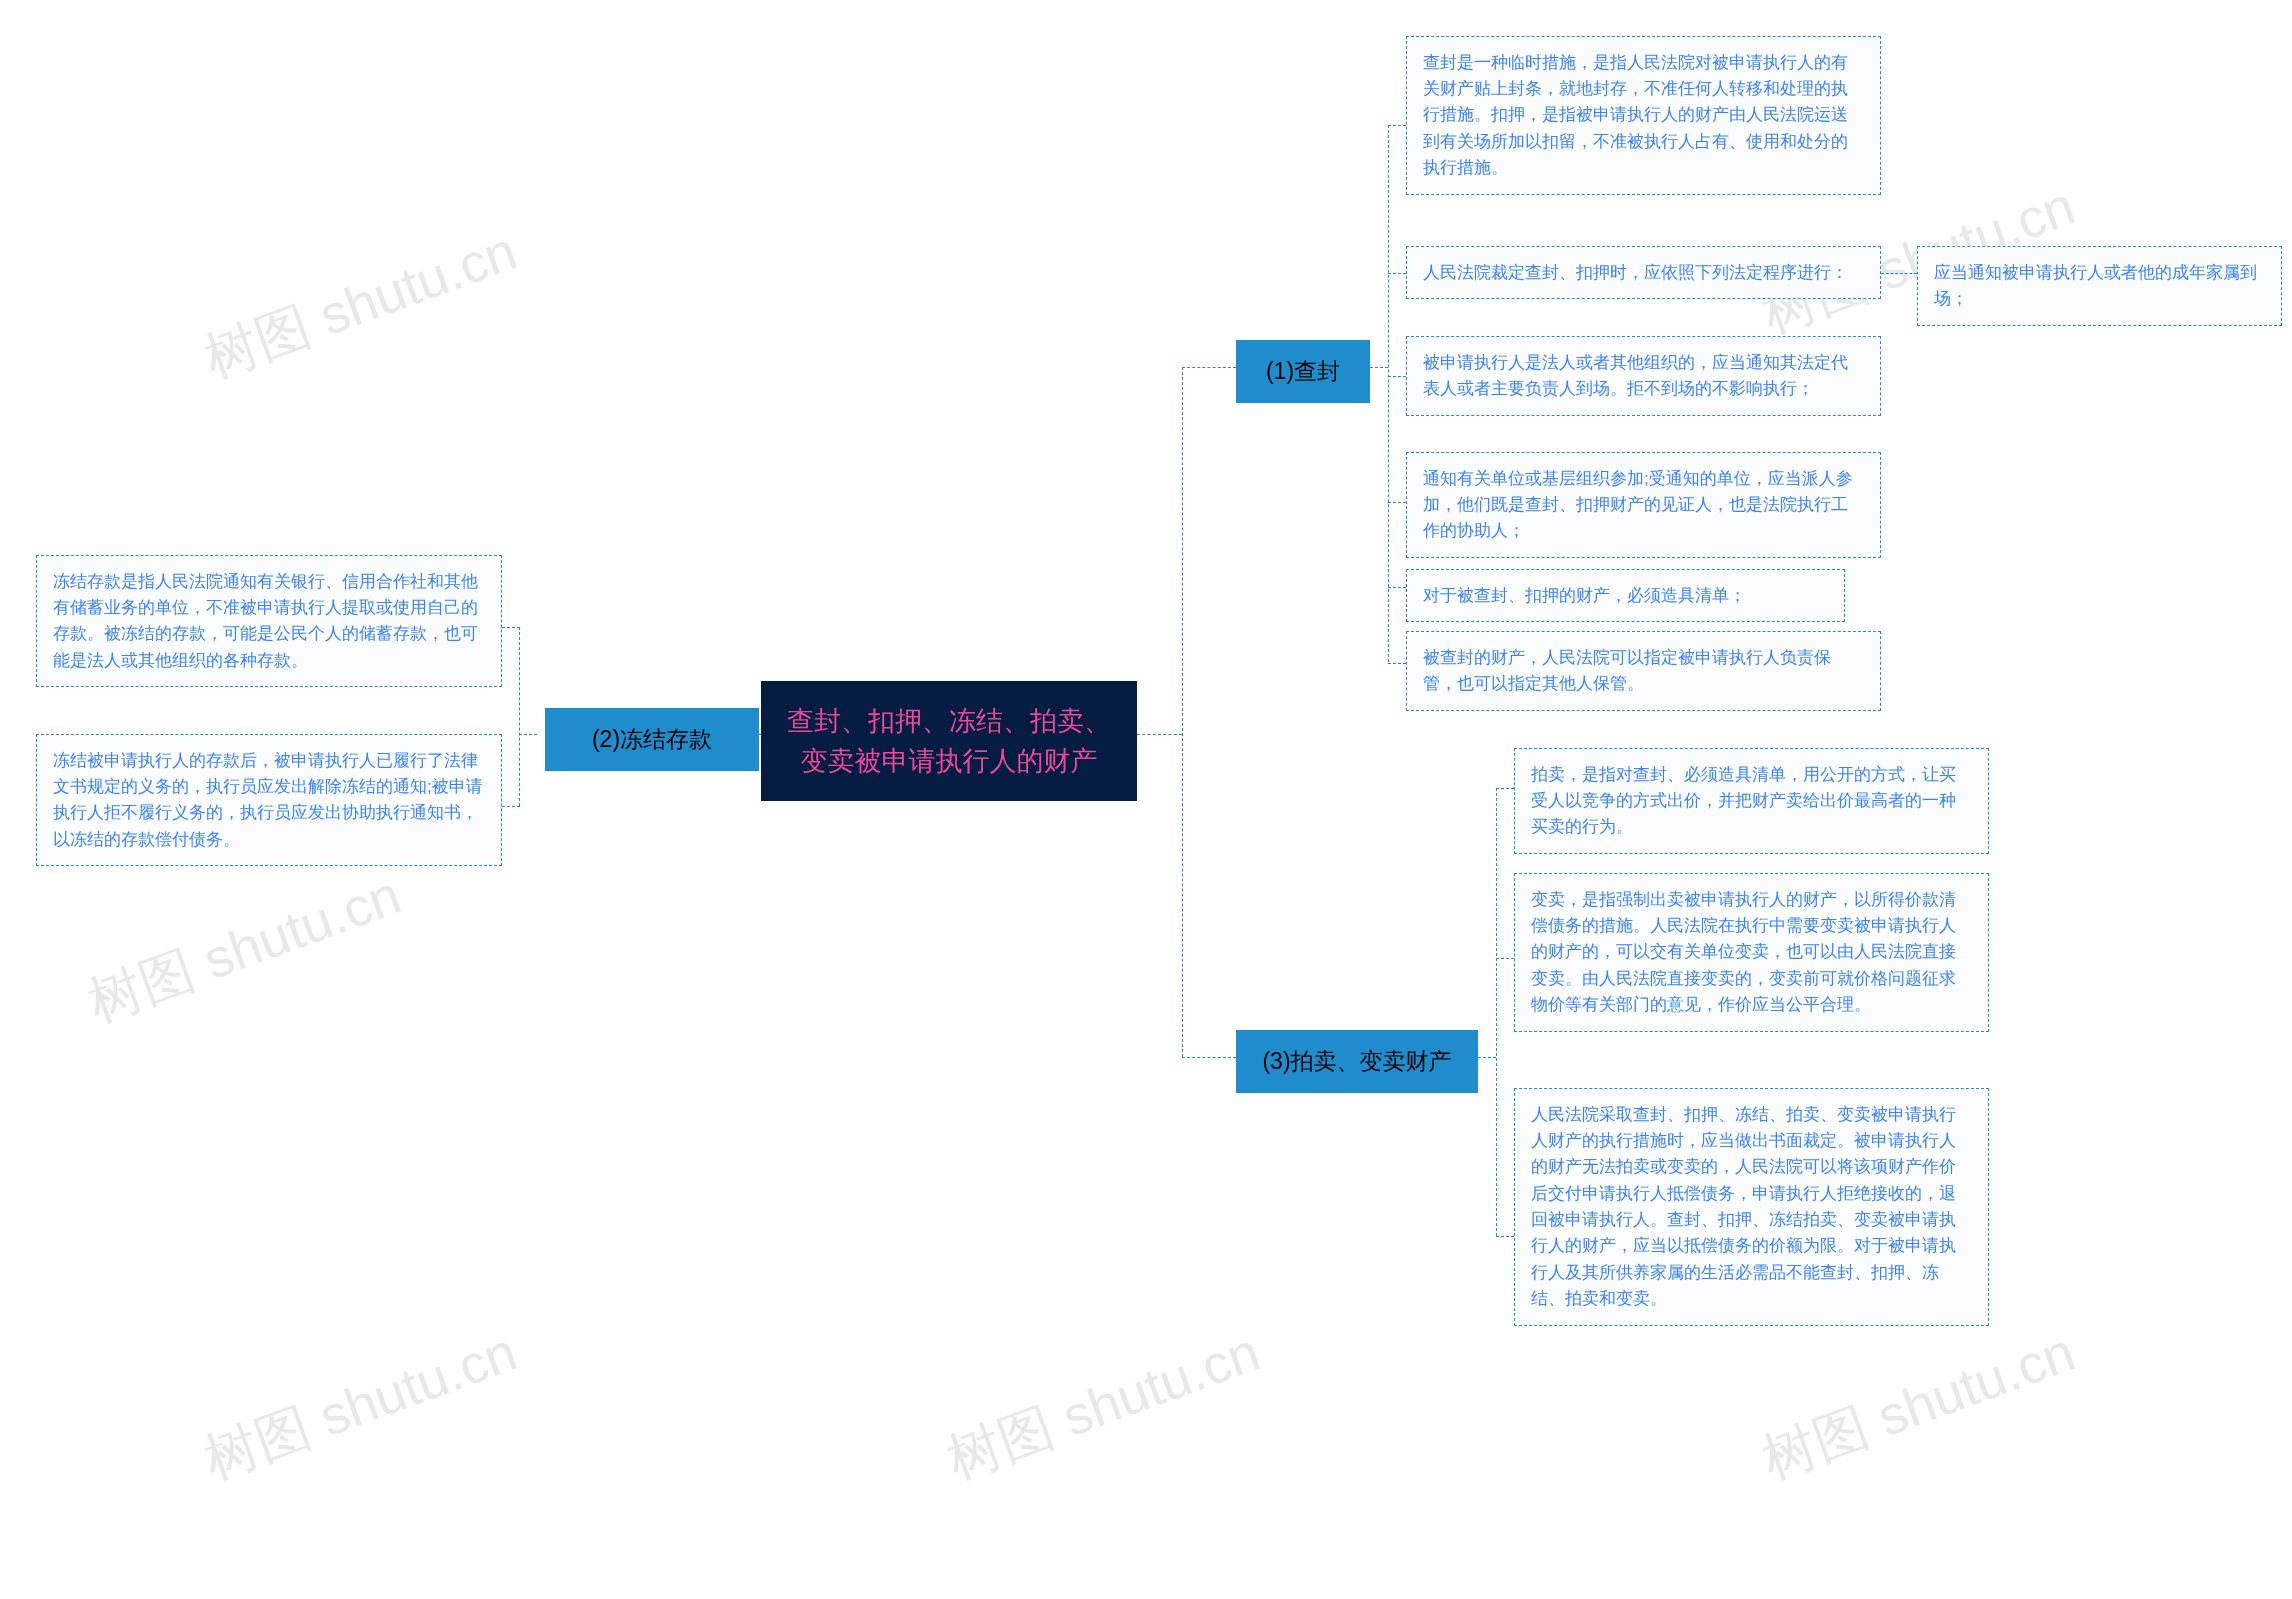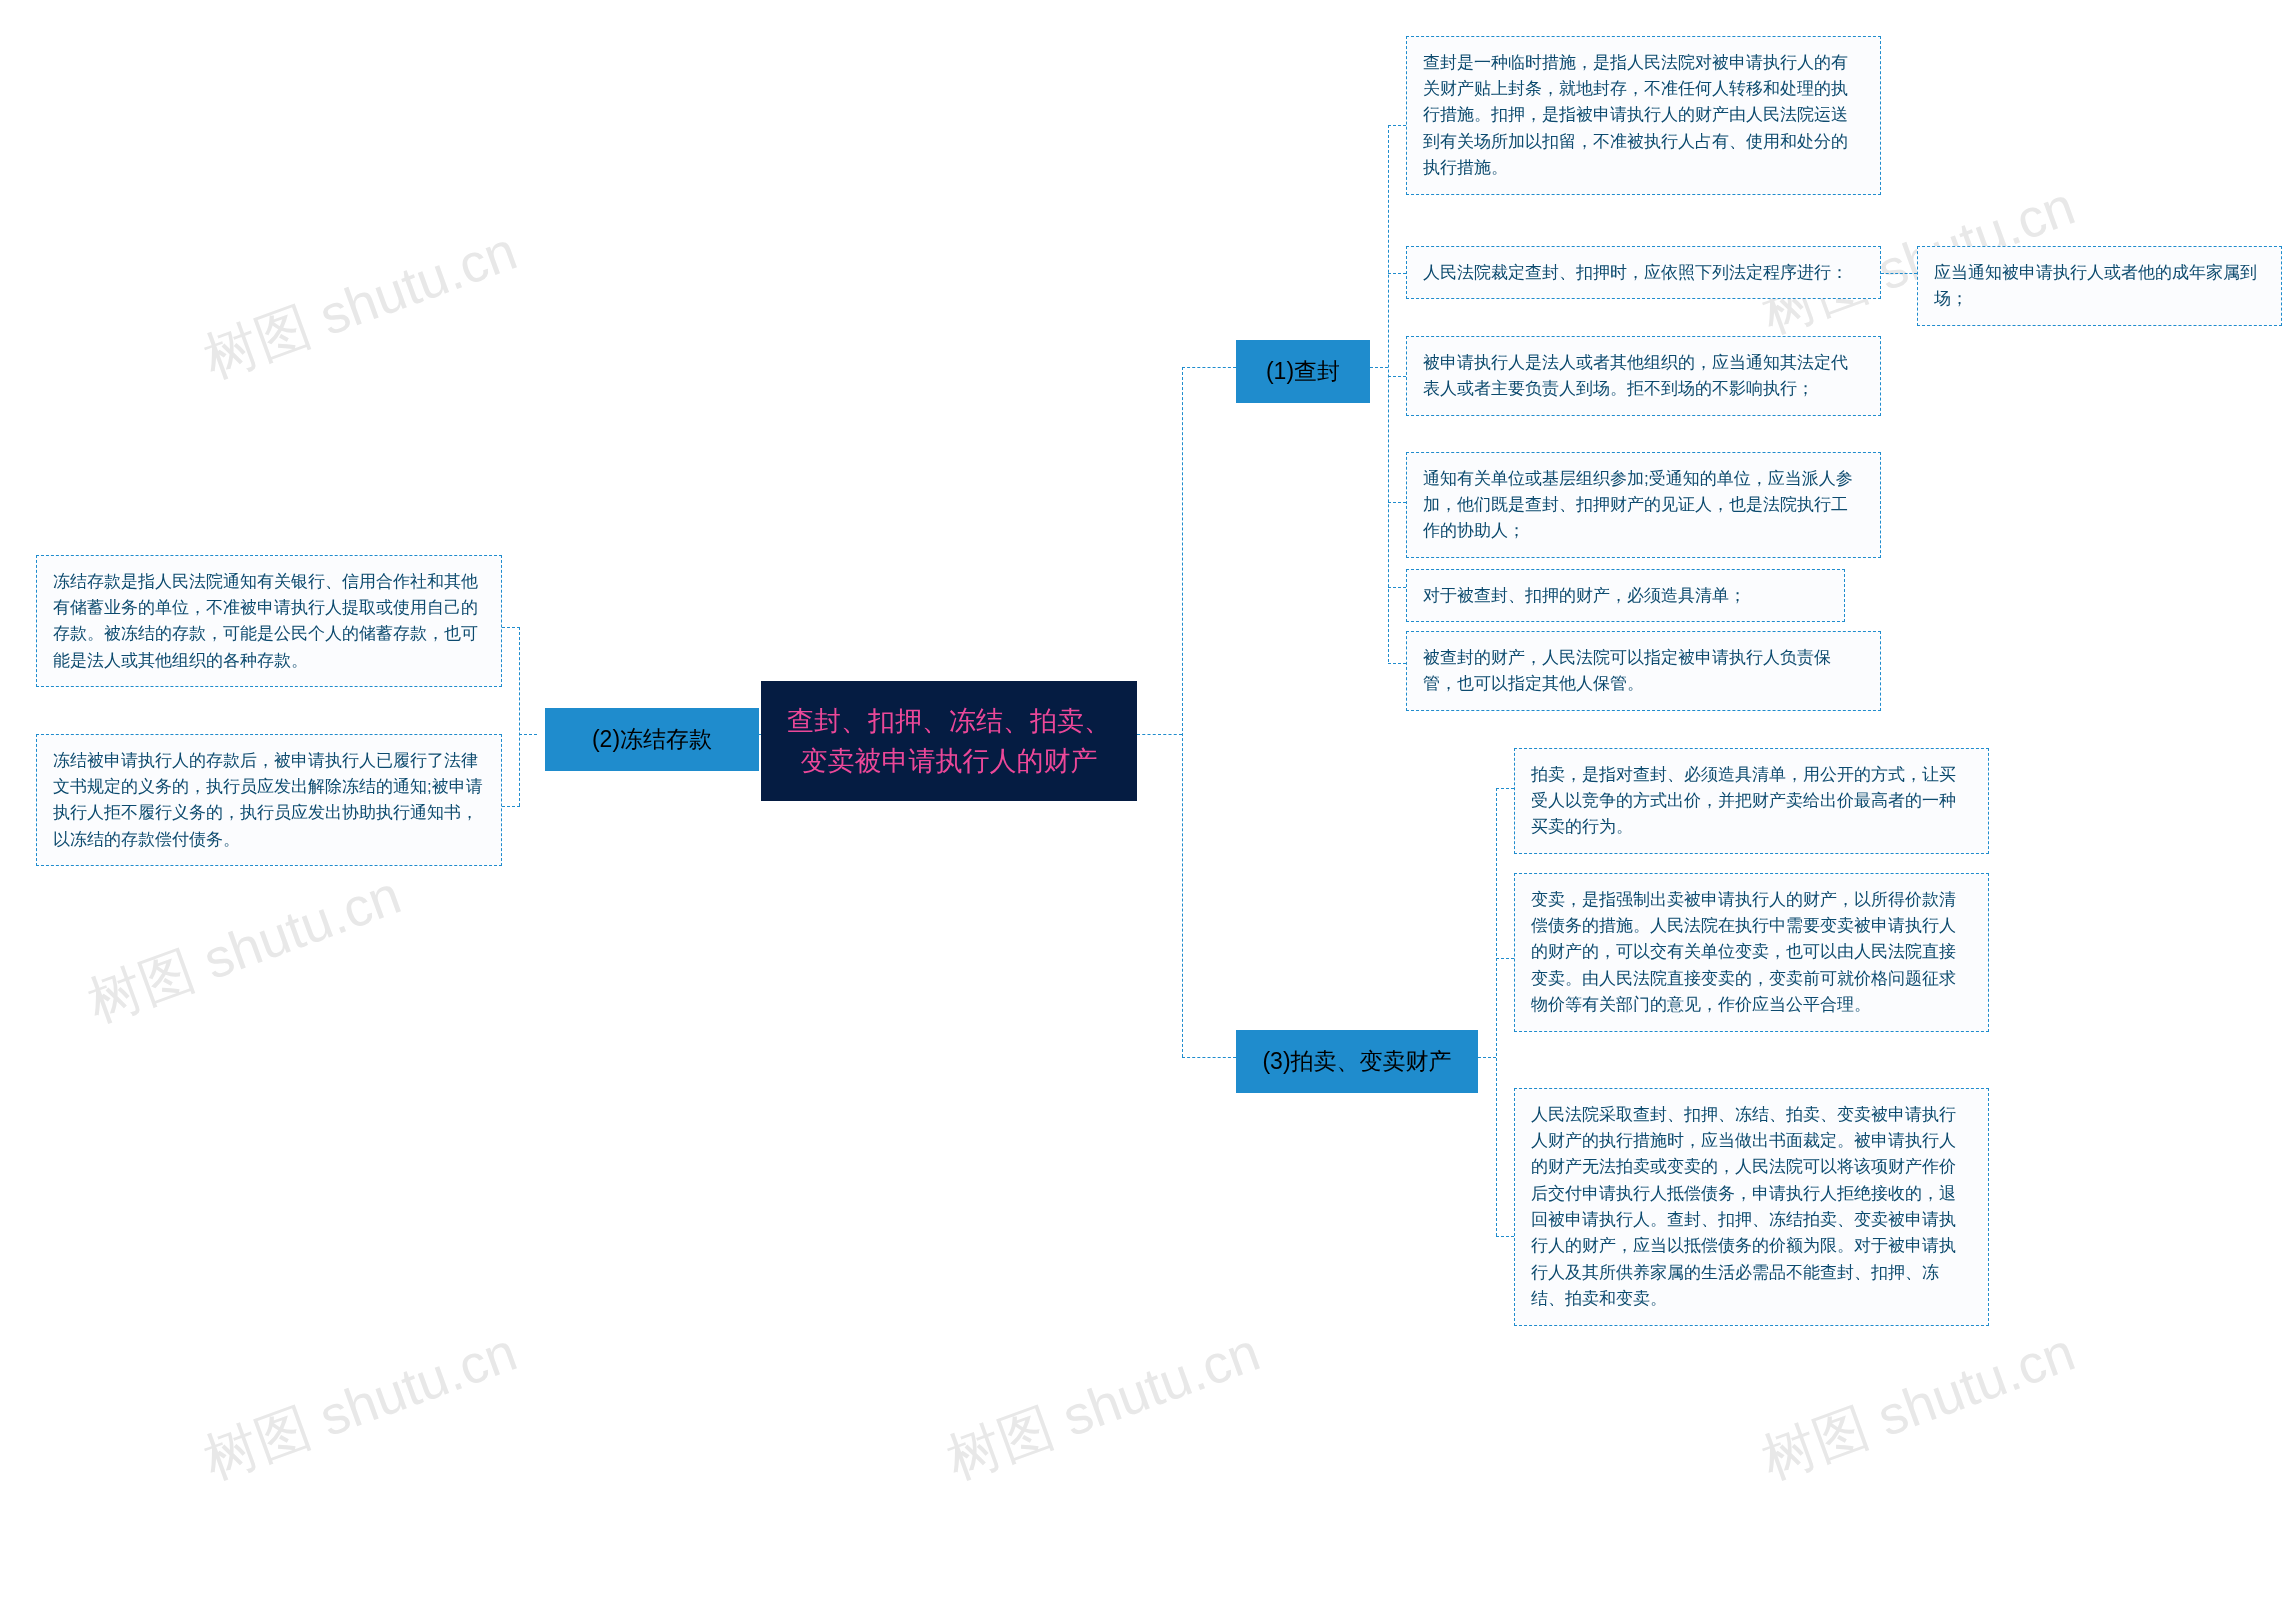--- a/index.html
+++ b/index.html
@@ -37,21 +37,21 @@
   .branch-node {
     background: #1f8ccd;
     color: #000000;
     font-size: 23px;
     padding: 16px 21.5px;
     text-align: center;
   }
   .leaf-node {
     border: 1.8px dashed #1f8ccd;
     background: #fbfcfe;
-    color: #0c4a6e;
+    color: #3b82f6;
     font-size: 17px;
     line-height: 1.55;
     padding: 12.5px 16px;
   }
   .conn {
     position: absolute;
     border-style: dashed;
     border-color: #1f8ccd;
     z-index: 1;
   }

